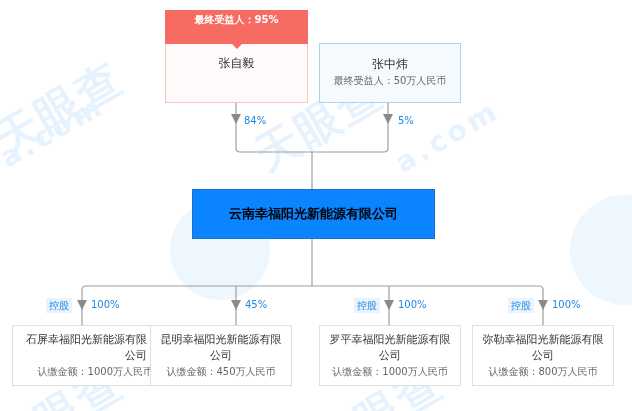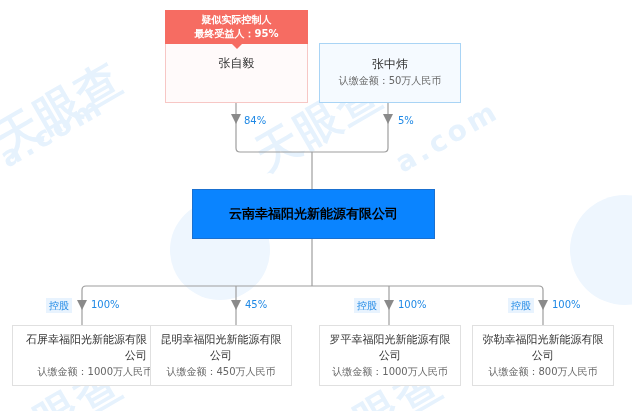--- a/index.html
+++ b/index.html
@@ -87,30 +87,29 @@
     <polygon points="383,114 393,114 388,124"></polygon>
     <polygon points="77,300 87,300 82,310"></polygon>
     <polygon points="231,300 241,300 236,310"></polygon>
     <polygon points="384,300 394,300 389,310"></polygon>
     <polygon points="538,300 548,300 543,310"></polygon>
   </g>
 </svg>
 
 <div class="node shareholder-main">
   <div class="tag-head">
-    <div>疑似实际控制人</div>
     <div>最终受益人：95%</div>
   </div>
   <div class="name">张自毅</div>
 </div>
 <div class="pct" style="left:244px;top:115px;">84%</div>
 
 <div class="node shareholder-2">
   <div class="name">张中炜</div>
-  <div class="amt">认缴金额：50万人民币</div>
+  <div class="amt">最终受益人：50万人民币</div>
 </div>
 <div class="pct" style="left:398px;top:115px;">5%</div>
 
 <div class="node company">
   <span>云南幸福阳光新能源有限公司</span>
 </div>
 
 <span class="badge" style="left:46px;top:298px;">控股</span>
 <div class="pct" style="left:91px;top:299px;">100%</div>
 

